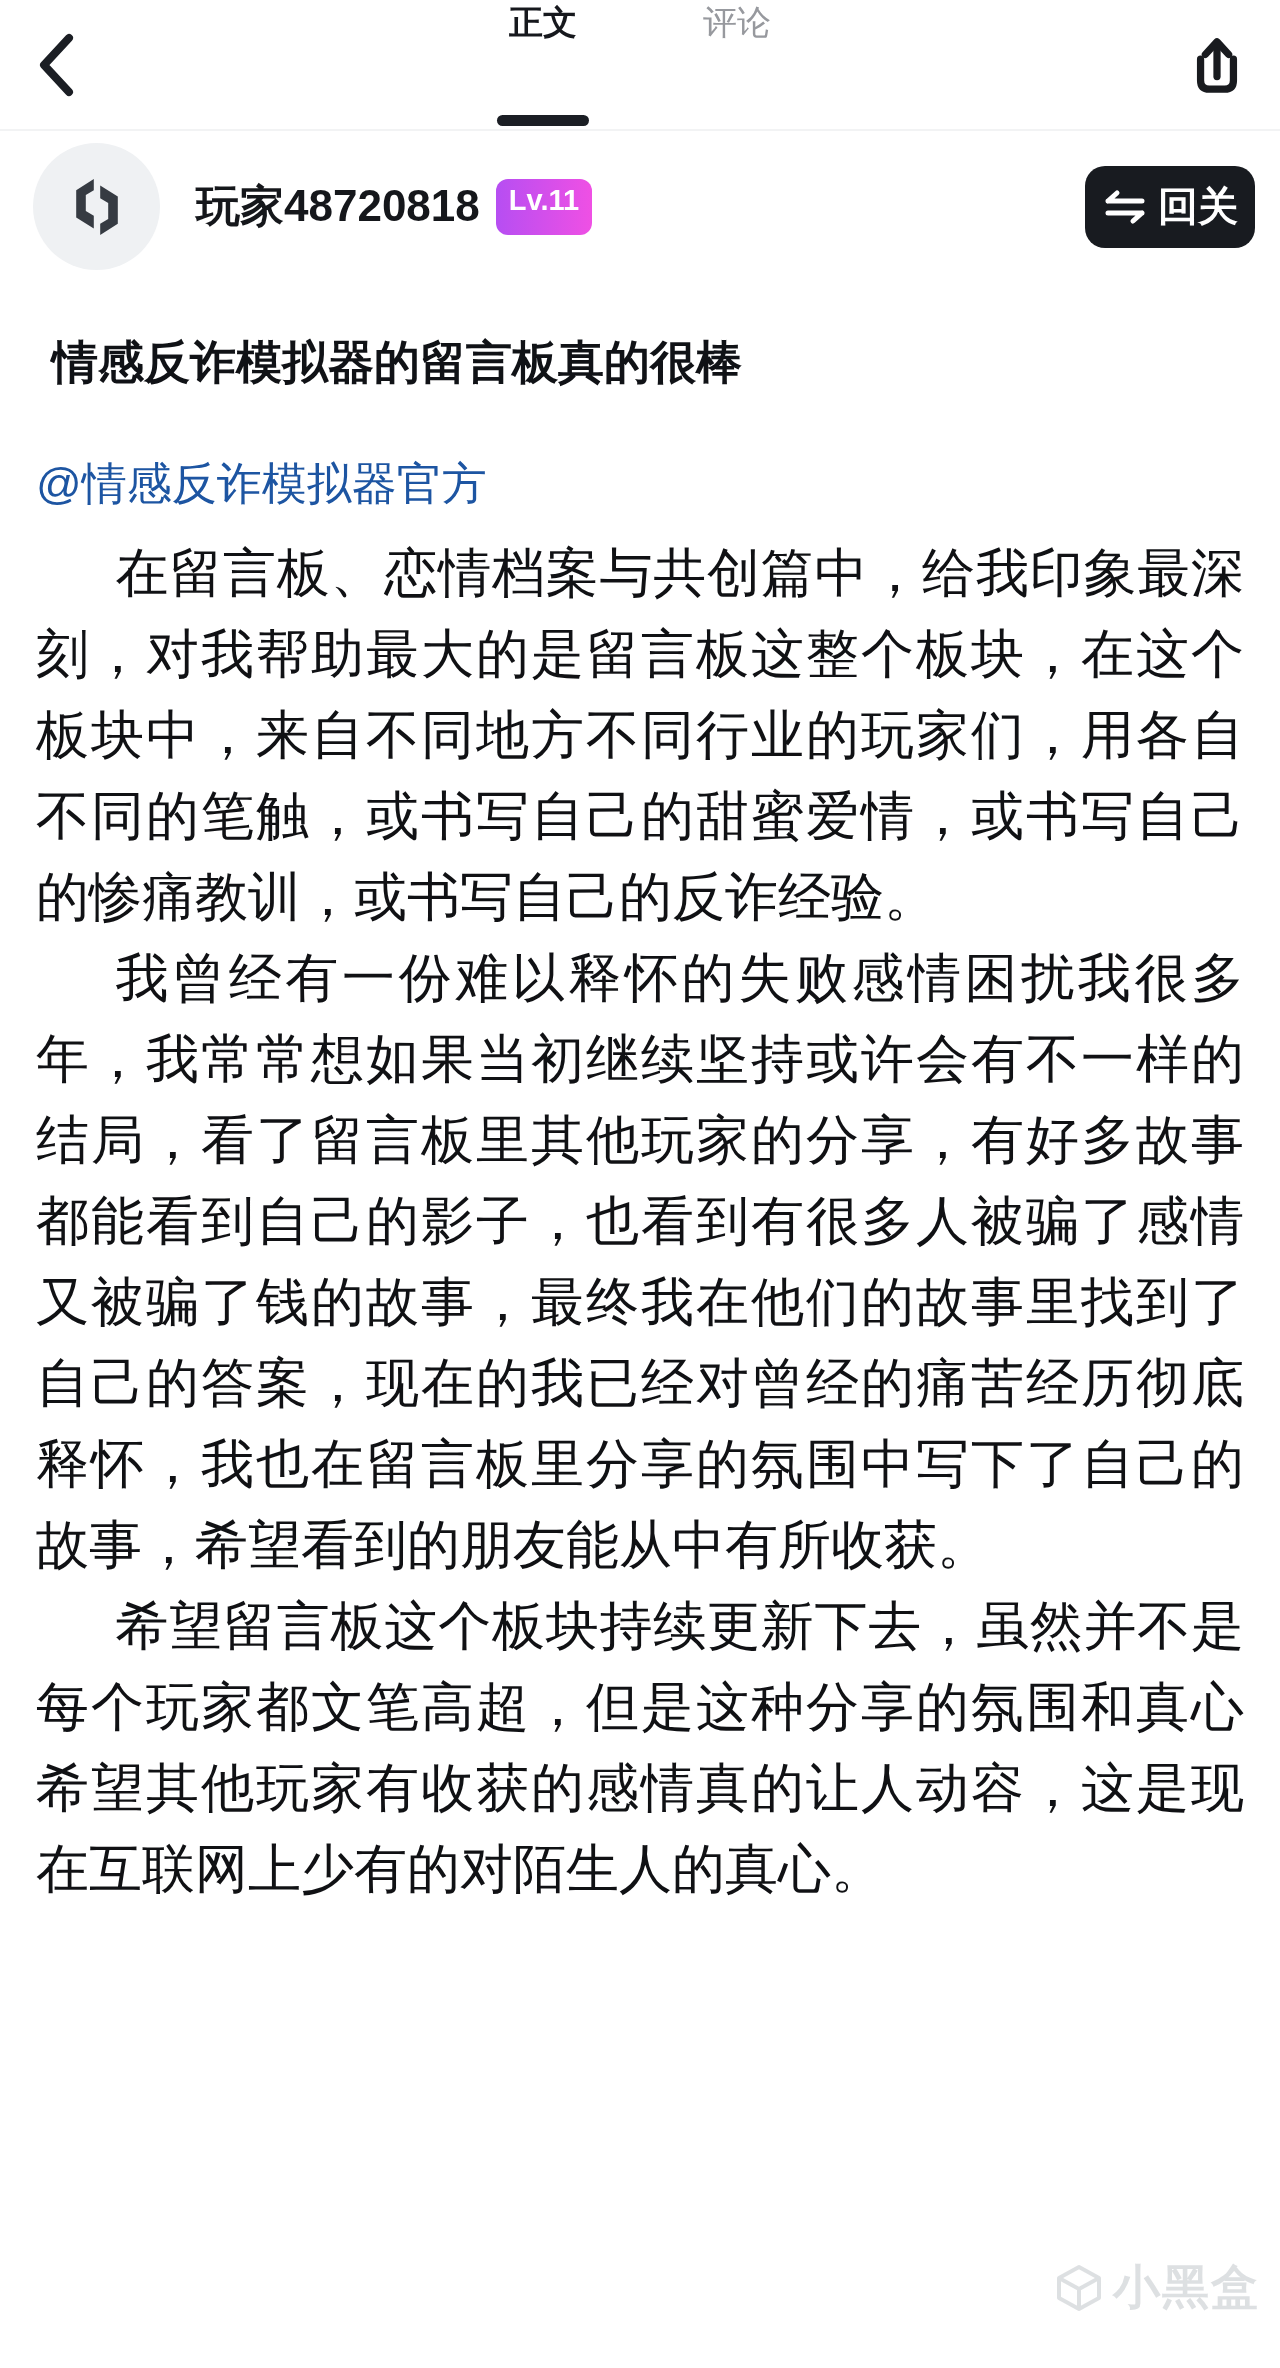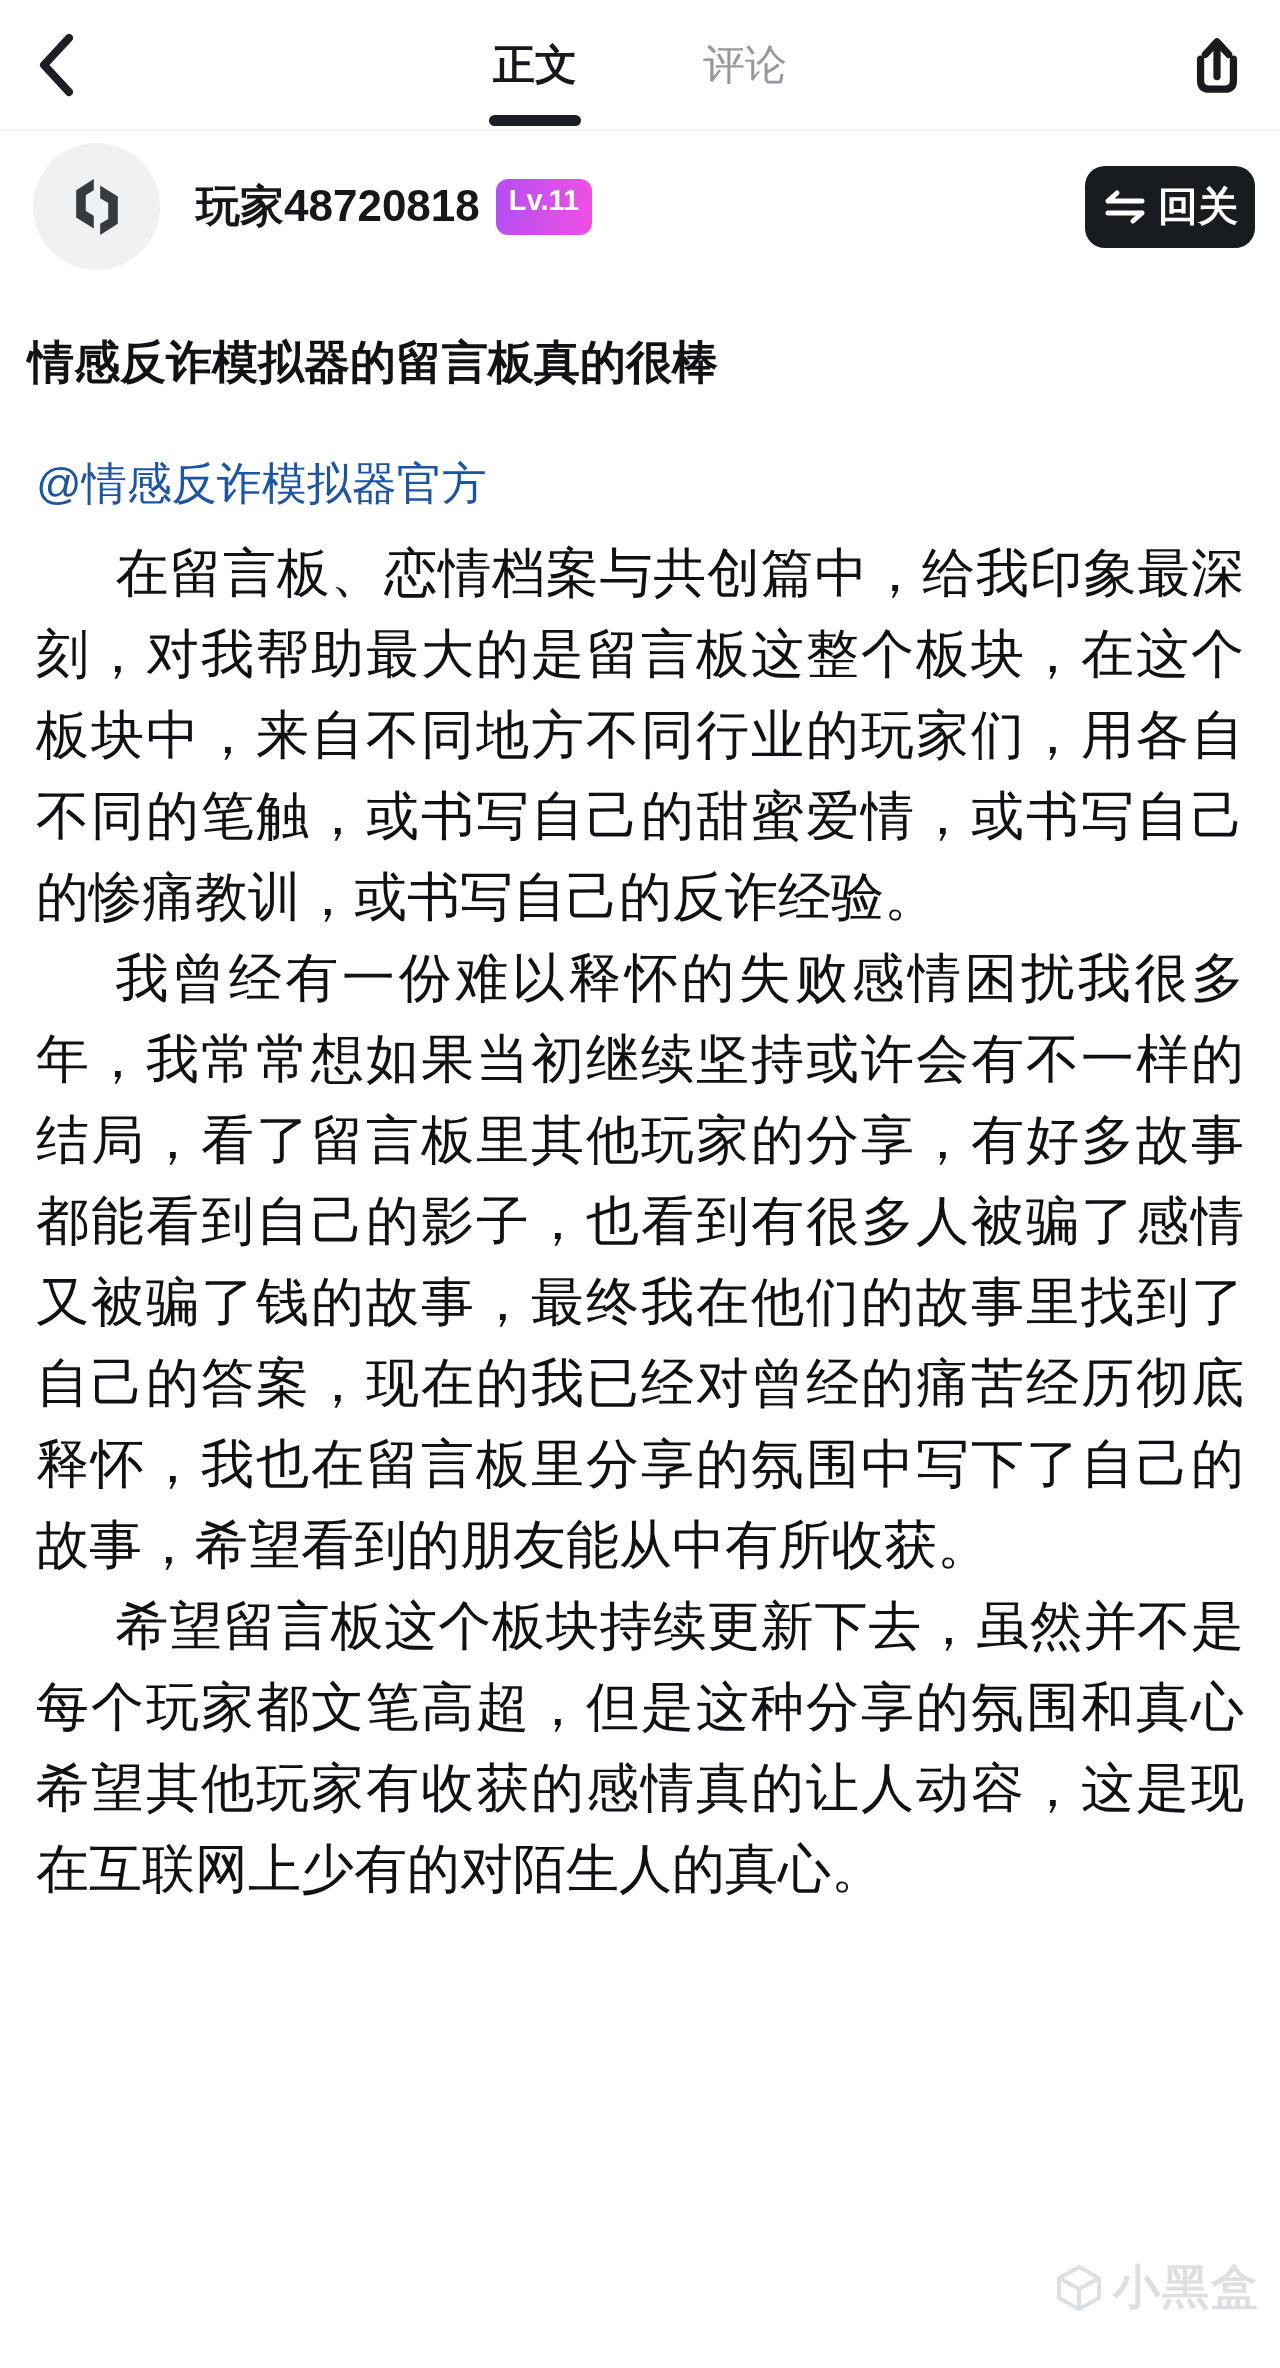--- a/index.html
+++ b/index.html
@@ -6,42 +6,42 @@
   html,body { background:#ffffff; }
   body { width:1280px; font-family:"Liberation Sans","DejaVu Sans",sans-serif; }
   .page { position:relative; width:1280px; height:2368px; background:#fff; overflow:hidden; }
 
   
   .navbar { position:relative; height:131px; display:flex; align-items:center;
             padding:0 34px; border-bottom:2px solid #f2f3f4; background:#fff; }
   .back-btn { width:46px; height:68px; display:flex; align-items:center; cursor:pointer; }
   .tabs { position:absolute; left:0; top:0; right:0; bottom:0;
           display:flex; justify-content:center; align-items:center; gap:126px; pointer-events:none; }
-  .tab { position:relative; height:100%; display:flex; align-items:center;
-         font-size:42px; color:#97999e; pointer-events:auto; cursor:pointer; }
+  .tab { position:relative; height:100%; display:flex; 
+         font-size:34px; color:#97999e; pointer-events:auto; cursor:pointer; }
   .tab.active { color:#16181d; font-weight:700; }
   .tab-underline { position:absolute; bottom:3px; left:50%; transform:translateX(-50%);
                    width:92px; height:11px; border-radius:6px; background:#1b1e24; }
   .share-btn { margin-left:auto; cursor:pointer; display:flex; align-items:center; }
 
   
   .user-row { margin:12px 25px 0 33px; display:flex; align-items:center; }
   .avatar { width:127px; height:127px; border-radius:50%; background:#eff1f3;
             display:flex; align-items:center; justify-content:center; flex:none; cursor:pointer; }
   .username { margin-left:36px; font-size:44px; font-weight:600; color:#15171b; }
   .level-badge { margin-left:16px; background:linear-gradient(90deg,#b64ef2,#ef50e4);
                  color:#fff; font-size:29px; font-weight:700; line-height:1;
                  padding:7px 13px 20px; border-radius:12px; }
   .follow-btn { margin-left:auto; width:170px; height:82px; border:none; border-radius:20px;
                 background:#181b20; color:#fff; font-family:inherit;
                 display:flex; align-items:center; justify-content:center; gap:10px;
                 font-size:40px; font-weight:700; cursor:pointer; }
 
   
-  .title { margin:62px 28px 0; font-size:46px; font-weight:700; color:#101216; line-height:60px; }
+  .title { margin:62px 52px 0; font-size:46px; font-weight:700; color:#101216; line-height:60px; }
   .mention { display:block; margin:64px 36px 4px; font-size:45px; line-height:56px;
              color:#1d55a2; text-decoration:none; cursor:pointer; }
   .article-body { position:relative; z-index:1; margin:20px 36px 0;
                   font-size:53px; line-height:81px; color:#101114; text-align:justify; }
   .article-body p { text-indent:1.5em; }
 
   
   .watermark { position:absolute; right:20px; top:2256px; z-index:0;
                display:flex; align-items:center; gap:8px;
                color:#99a0a8; opacity:.32; font-size:47px; font-weight:700; letter-spacing:2px;text-align:right; }

